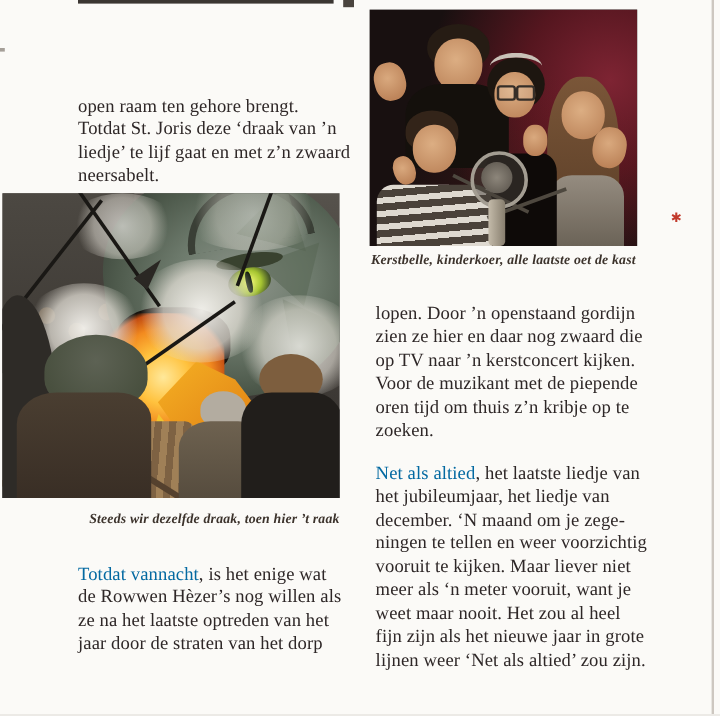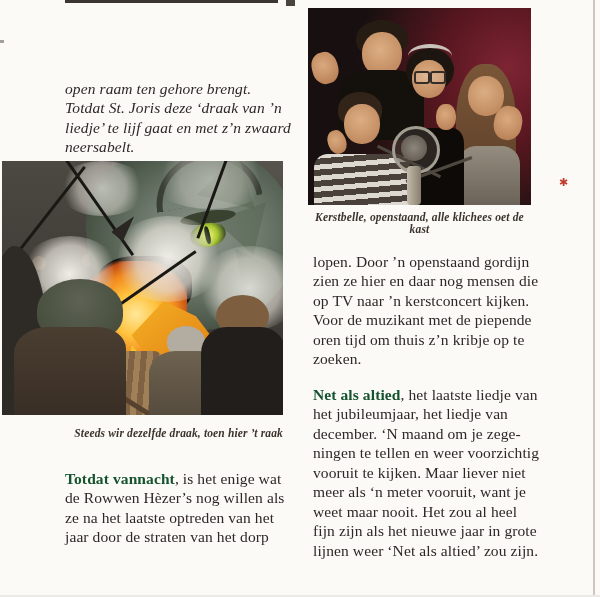--- a/index.html
+++ b/index.html
@@ -14,22 +14,22 @@
   .top-blot{position:absolute;left:286px;top:0;width:9px;height:6px;background:#4a443e;}
   .edge-line{position:absolute;left:593px;top:0;width:2px;height:597px;background:#cdc7c0;}
   .left-tick{position:absolute;left:0;top:40px;width:4px;height:3px;background:#a59f98;}
   .bottom-shade{position:absolute;left:0;bottom:0;width:600px;height:2px;background:#eceae6;}
 
   
   .para{
     position:absolute;font-size:15.5px;line-height:19.5px;
     white-space:pre-line;color:#2e2727;letter-spacing:0.1px;
   }
-  .para b{font-weight:bold;color:#14532d;}
-  #para-left-1{left:65px;top:63px;width:260px;font-style:italic;}
+  .para b{font-weight:normal;color:#0369a1;}
+  #para-left-1{left:65px;top:63px;width:260px;}
   #para-left-2{left:65px;top:453px;width:260px;}
   #para-right-1{left:313px;top:236px;width:270px;}
   #para-right-2{left:313px;top:369px;width:270px;}
 
   .caption{
     position:absolute;font-style:italic;font-weight:bold;
     font-size:11.5px;color:#3c332c;letter-spacing:0.15px;
   }
   #caption-left{left:0;top:427px;width:283px;text-align:right;}
   #caption-right{left:308px;top:211px;width:223px;text-align:center;}
@@ -212,30 +212,30 @@
   <div class="spr spr4"></div>
   <div class="lp-farleft"></div>
   <div class="lp-hood"></div>
   <div class="lp-hood-body"></div>
   <div class="lp-grayhead"></div>
   <div class="lp-graybody"></div>
   <div class="lp-righthair"></div>
   <div class="lp-rightbody"></div>
 </div>
 
-<div class="caption" id="caption-right">Kerstbelle, openstaand, alle klichees oet de kast</div>
+<div class="caption" id="caption-right">Kerstbelle, kinderkoer, alle laatste oet de kast</div>
 <div class="caption" id="caption-left">Steeds wir dezelfde draak, toen hier ’t raak</div>
 
 <p class="para" id="para-left-2"><b>Totdat vannacht</b><span>, is het enige wat
 de Rowwen Hèzer’s nog willen als
 ze na het laatste optreden van het
 jaar door de straten van het dorp</span></p>
 
 <p class="para" id="para-right-1">lopen. Door ’n openstaand gordijn
-zien ze hier en daar nog mensen die
+zien ze hier en daar nog zwaard die
 op TV naar ’n kerstconcert kijken.
 Voor de muzikant met de piepende
 oren tijd om thuis z’n kribje op te
 zoeken.</p>
 <p class="para" id="para-right-2"><b>Net als altied</b><span>, het laatste liedje van
 het jubileumjaar, het liedje van
 december. ‘N maand om je zege-
 ningen te tellen en weer voorzichtig
 vooruit te kijken. Maar liever niet
 meer als ‘n meter vooruit, want je

